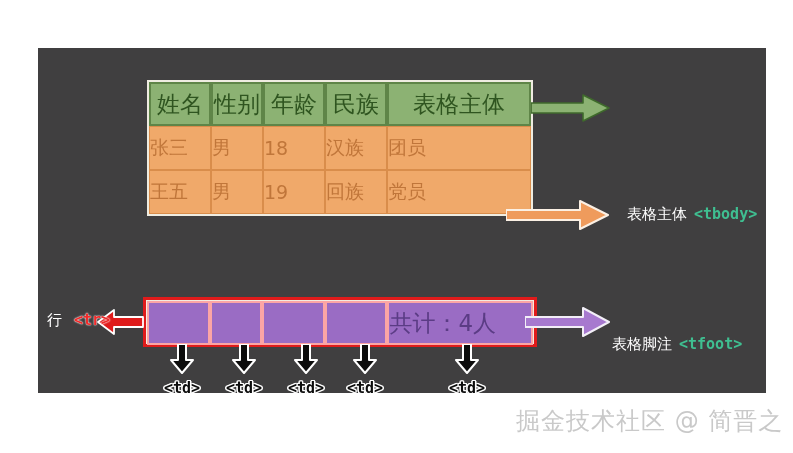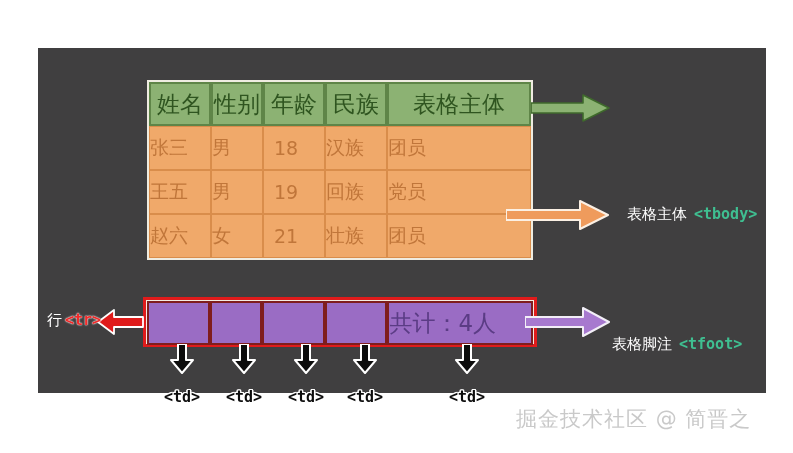--- a/index.html
+++ b/index.html
@@ -49,27 +49,27 @@
   
   tbody td{
     background:#f0a96a;
     border:1px solid #d98d4b;
     color:#c0763a;
     font-size:19px;
     text-align:left;
     padding-left:4px;
     height:42px;
   }
-  tbody td.num{padding-left:10px;}
+  tbody td.num{}
 
   
   tfoot tr{ }
   tfoot td{
     background:#9a6cc4;
-    border:2px solid #7f1d1d;
+    border:2px solid #fca5a5;
     color:#5b3c85;
     font-size:23px;
     height:40px;
     text-align:left;
     padding-left:4px;
   }
   .foot-row-hl{
     position:absolute;
     left:143px;top:297px;width:394px;height:50px;
     border:3px solid #e01b1b;
@@ -105,21 +105,21 @@
   .anno-thead{left:612px;top:99px;}
   .anno-tbody{left:612px;top:205px;margin-left:15px;}
   .anno-tfoot{left:612px;top:311px;margin-top:24px;}
 
   
   .anno-tr{
     position:absolute;left:47px;top:311px;
     color:#ffffff;font-size:15px;white-space:nowrap;
   }
   .anno-tr .tagred{
-    color:#ef2b2b;font-weight:bold;margin-left:3px;
+    color:#ef2b2b;font-weight:bold;margin-left:12px;
     font-family:"DejaVu Sans Mono","Liberation Mono",monospace;
     text-shadow:0 0 2px #ffffff, 0 0 1px #ffffff;
   }
 
   
   .arrow{position:absolute;}
   .ar-thead{left:531px;top:92px;}
   .ar-tbody{left:506px;top:198px;}
   .ar-tfoot{left:525px;top:305px;}
   .ar-tr{left:96px;top:308px;}
@@ -128,33 +128,33 @@
   .tdmark{position:absolute;width:40px;text-align:center;}
   .tdmark .lbl{
     display:block;
     font-size:15px;
     font-weight:bold;
     color:#0c0c0c;
     font-family:"DejaVu Sans Mono","Liberation Mono",monospace;
     text-shadow:
       -1.4px 0 #fff, 1.4px 0 #fff, 0 -1.4px #fff, 0 1.4px #fff,
       -1px -1px #fff, 1px -1px #fff, -1px 1px #fff, 1px 1px #fff;
-    margin-top:10px;
+    margin-top:1px;
     text-align:center;
   }
   .td1{left:162px;top:344px;}
   .td2{left:224px;top:344px;}
   .td3{left:286px;top:344px;}
   .td4{left:345px;top:344px;}
   .td5{left:447px;top:344px;}
 
   
   .watermark{
     position:absolute;left:516px;top:405px;
-    font-size:21px;
+    font-size:24px;
     color:#c9c9c9;
     letter-spacing:1px;
     white-space:nowrap;
     font-family:"DejaVu Sans","Liberation Sans",sans-serif;
   }
 </style>
 </head>
 <body>
 
 <div id="stage">
@@ -186,27 +186,20 @@
           <td class="num">18</td>
           <td>汉族</td>
           <td>团员</td>
         </tr>
         <tr>
           <td>王五</td>
           <td>男</td>
           <td class="num">19</td>
           <td>回族</td>
           <td>党员</td>
-        </tr>
-        <tr>
-          <td>赵六</td>
-          <td>女</td>
-          <td class="num">21</td>
-          <td>壮族</td>
-          <td>团员</td>
         </tr>
       </tbody>
     </table>
   </div>
 
   <div class="foot-row-hl"></div>
   <div class="foot-inner">
     <table class="tbl">
       <colgroup>
         <col class="c1">

